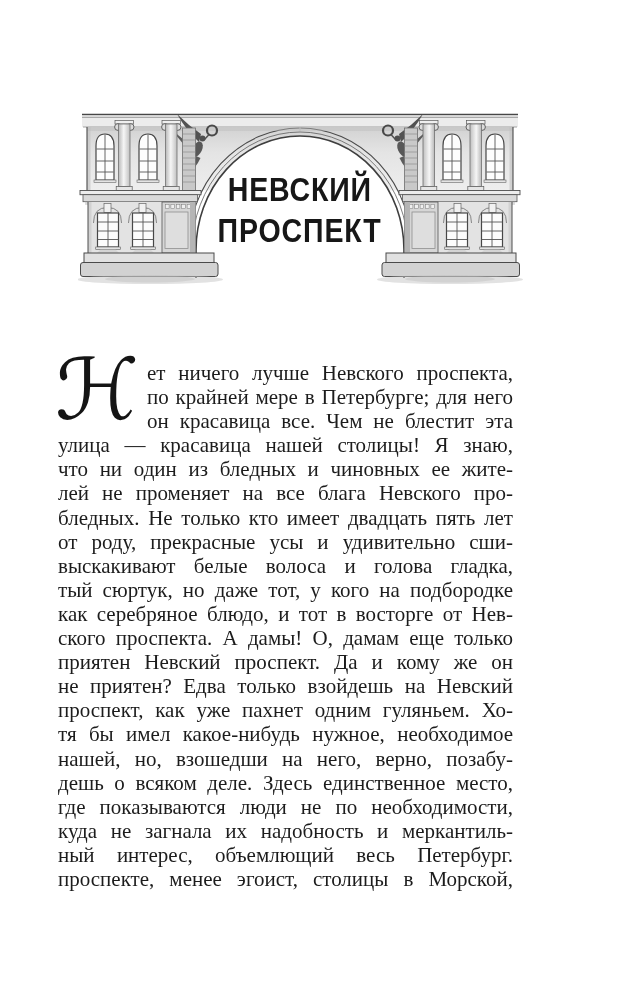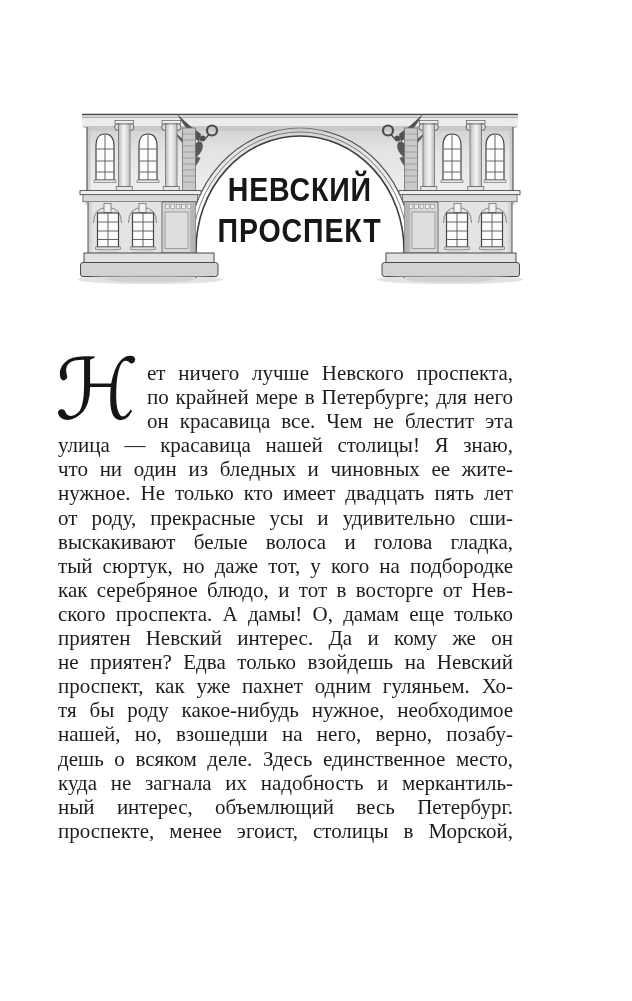--- a/index.html
+++ b/index.html
@@ -162,30 +162,32 @@
   </div>
 
   <div class="dropcap">ℋ</div>
 
   <div class="story">
     <div class="ln ind">ет ничего лучше Невского проспекта,</div>
     <div class="ln ind">по крайней мере в Петербурге; для него</div>
     <div class="ln ind">он красавица все. Чем не блестит эта</div>
     <div class="ln">улица — красавица нашей столицы! Я знаю,</div>
     <div class="ln">что ни один из бледных и чиновных ее жите-</div>
-    <div class="ln">нужное. Не только кто имеет двадцать пять лет</div>
+    <div class="ln">лей не променяет на все блага Невского про-</div>
+    <div class="ln">бледных. Не только кто имеет двадцать пять лет</div>
     <div class="ln">от роду, прекрасные усы и удивительно сши-</div>
     <div class="ln">выскакивают белые волоса и голова гладка,</div>
     <div class="ln">тый сюртук, но даже тот, у кого на подбородке</div>
     <div class="ln">как серебряное блюдо, и тот в восторге от Нев-</div>
     <div class="ln">ского проспекта. А дамы! О, дамам еще только</div>
-    <div class="ln">приятен Невский интерес. Да и кому же он</div>
+    <div class="ln">приятен Невский проспект. Да и кому же он</div>
     <div class="ln">не приятен? Едва только взойдешь на Невский</div>
     <div class="ln">проспект, как уже пахнет одним гуляньем. Хо-</div>
-    <div class="ln">тя бы роду какое-нибудь нужное, необходимое</div>
+    <div class="ln">тя бы имел какое-нибудь нужное, необходимое</div>
     <div class="ln">нашей, но, взошедши на него, верно, позабу-</div>
     <div class="ln">дешь о всяком деле. Здесь единственное место,</div>
+    <div class="ln">где показываются люди не по необходимости,</div>
     <div class="ln">куда не загнала их надобность и меркантиль-</div>
     <div class="ln">ный интерес, объемлющий весь Петербург.</div>
     <div class="ln">проспекте, менее эгоист, столицы в Морской,</div>
   </div>
 
 </div>
 
 </body></html>

